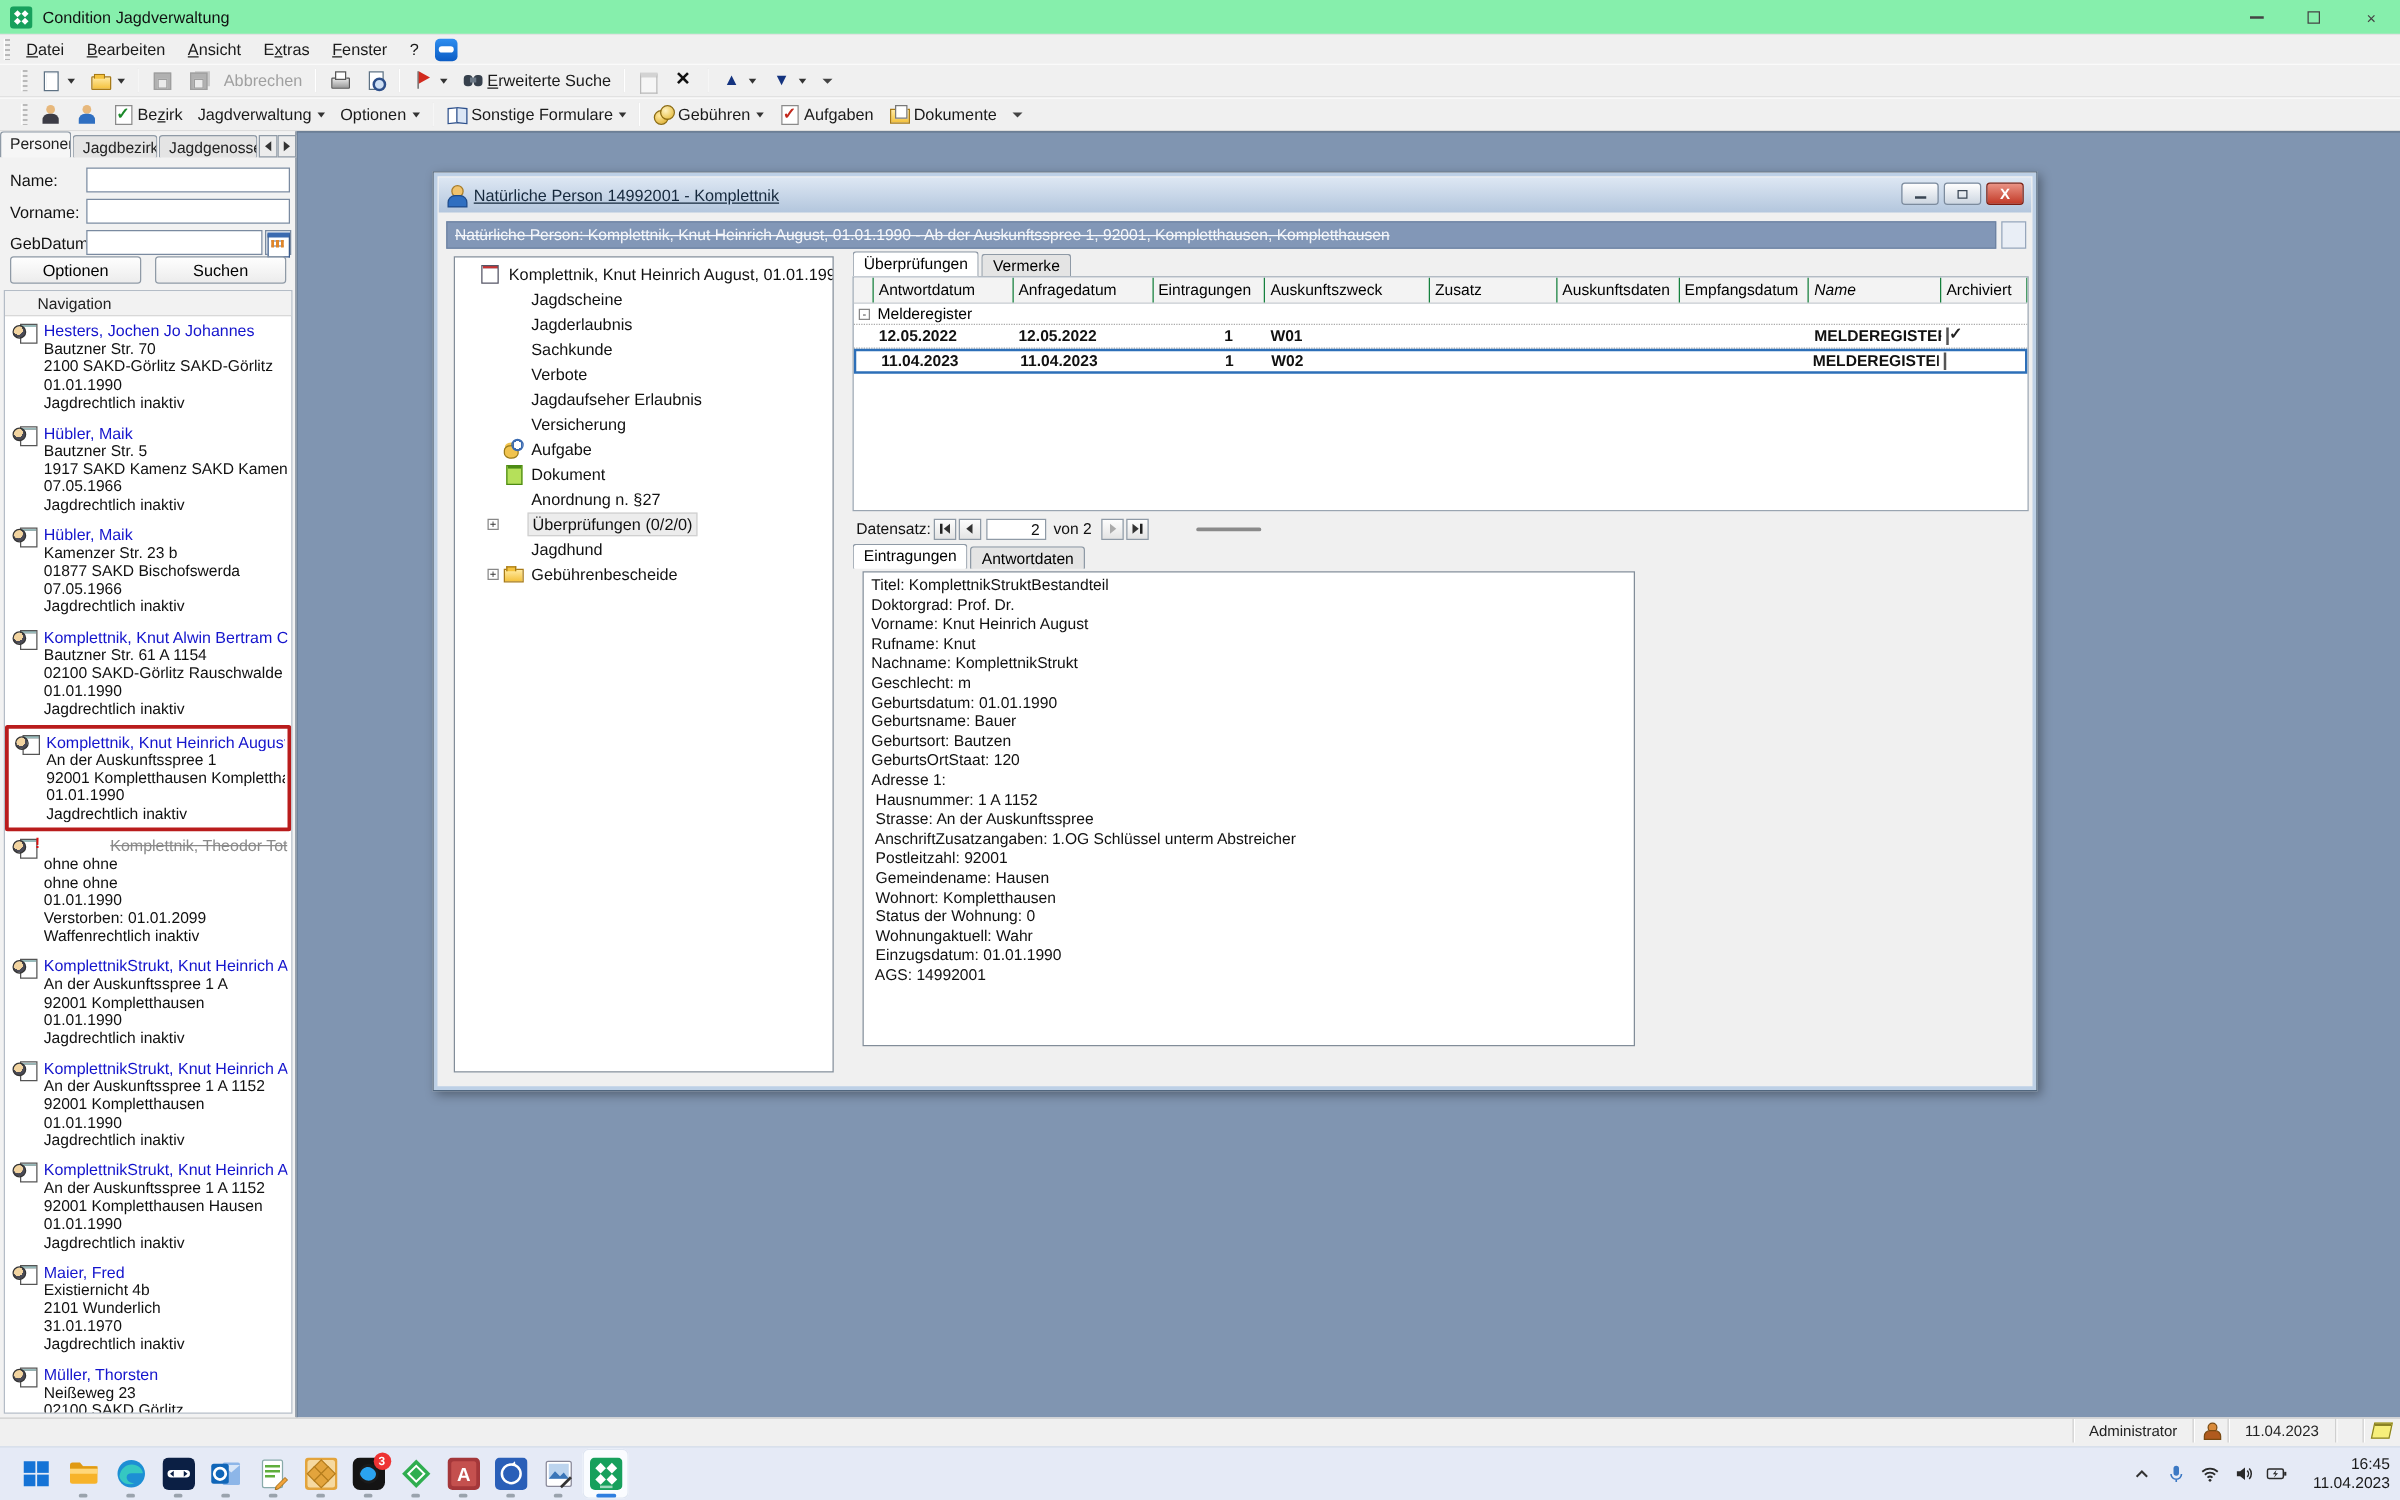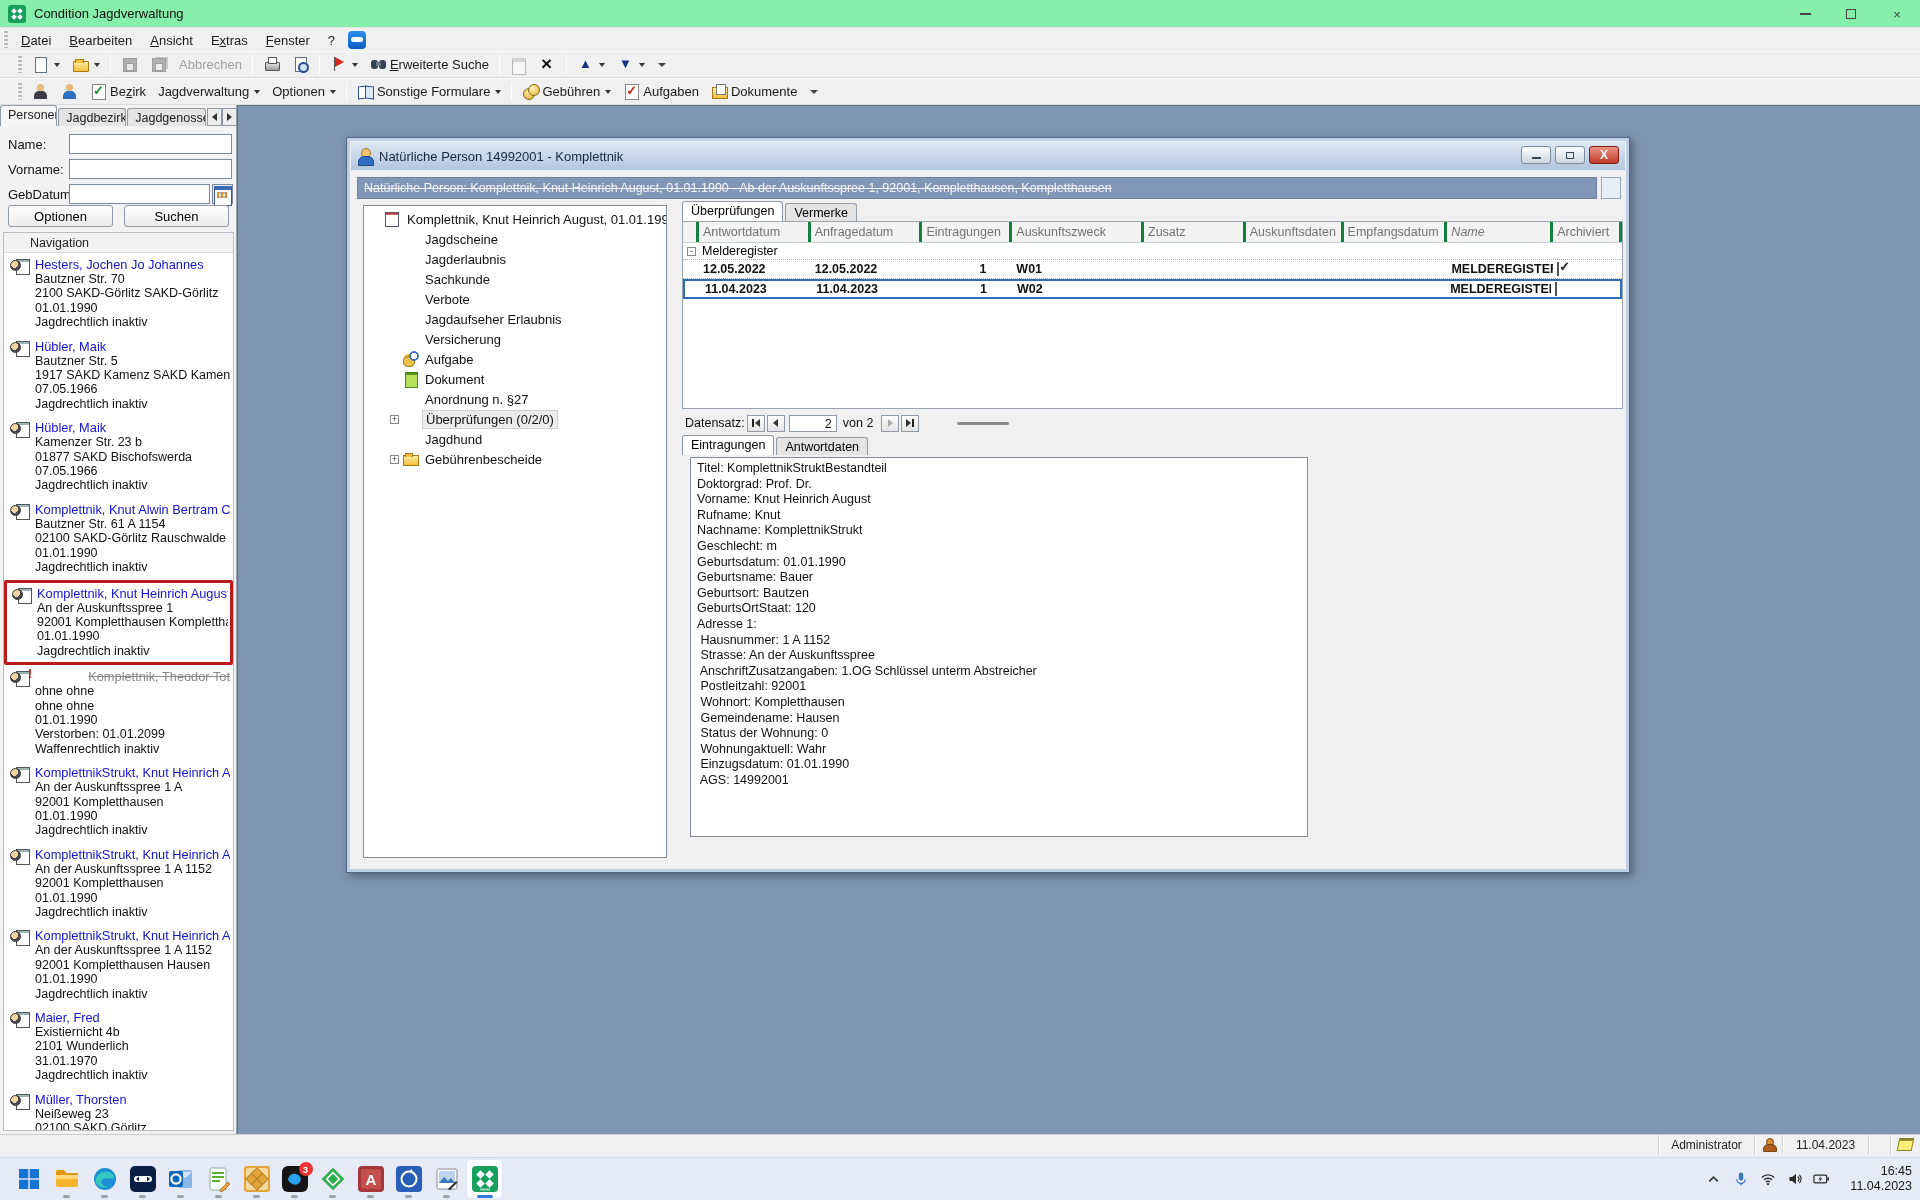--- a/index.html
+++ b/index.html
@@ -99,21 +99,21 @@
   .nav-name{font-size:12.8px;color:#1414cc;white-space:nowrap;overflow:hidden;line-height:15px;}
   .nav-item.deceased .nav-name{color:#8a8a8a;text-decoration:line-through;text-align:right;}
   .nav-line{font-size:12.5px;color:#111;white-space:nowrap;overflow:hidden;line-height:14.4px;}
 
   
   .mdi{position:absolute;left:237px;top:105px;width:1683px;height:1029px;background:#8095b1;box-shadow:inset 1px 1px 0 #5f7288;}
 
   
   .cwin{position:absolute;left:346px;top:137px;width:1284px;height:736px;background:#f0f0f0;border:1px solid #51677f;box-shadow:inset 0 0 0 3px #bdd0e6, 3px 3px 8px rgba(0,0,0,.35);}
   .cw-titlebar{position:absolute;left:4px;top:4px;right:4px;height:28px;background:linear-gradient(#dde7f3,#b3c6dd);display:flex;align-items:center;}
-  .cw-title{font-size:13px;color:#15283c;margin-left:6px;}
+  .cw-title{font-size:13px;color:#15283c;margin-left:6px;text-decoration:underline;}
   .cw-person{width:16px;height:16px;margin-left:6px;position:relative;}
   .cw-person::before{content:"";position:absolute;left:4px;top:0;width:8px;height:8px;border-radius:50%;background:#f0c36d;border:1px solid #a87c28;}
   .cw-person::after{content:"";position:absolute;left:1px;top:8px;width:14px;height:8px;border-radius:6px 6px 0 0;background:#2f6fc1;border:1px solid #1c4a8a;}
   .cw-btns{position:absolute;right:6px;top:4px;display:flex;gap:4px;}
   .cw-btn{width:30px;height:18px;border:1px solid #7c8b9d;border-radius:3px;background:linear-gradient(#fefefe,#cdd6e1);display:flex;align-items:center;justify-content:center;}
   .cw-btn .dash{width:9px;height:2px;background:#3a4654;margin-top:6px;}
   .cw-btn .box{width:8px;height:7px;border:1.5px solid #3a4654;}
   .cw-btn.close{background:linear-gradient(#ea9385,#c23a28);border-color:#7c1f12;color:#fff;font-weight:bold;font-size:12px;}
   .cw-header{position:absolute;left:10px;top:39px;width:1240px;height:22px;background:#8297b7;border:1px solid #6d82a2;color:#f4f6fa;font-size:12.5px;display:flex;align-items:center;padding-left:6px;white-space:nowrap;overflow:hidden;}
   .cw-header span{text-decoration:line-through;}
@@ -137,21 +137,21 @@
   .ti-folder::after{content:"";position:absolute;left:1.5px;top:2px;width:6px;height:3px;background:#f4c23d;border:1px solid #a77a16;border-bottom:none;}
 
   .panetabs{position:absolute;display:flex;align-items:flex-end;}
   .ptab{font-size:12.5px;padding:2px 8px;border:1px solid #8f9aa6;border-bottom:none;border-radius:3px 3px 0 0;background:#e4e4e4;margin-right:2px;height:18px;}
   .ptab.active{background:#fff;height:20px;position:relative;z-index:2;}
   .tabs1{left:335px;top:63px;}
   .tabs2{left:335px;top:297px;}
 
   .grid{position:absolute;left:335px;top:83px;width:941px;height:188px;background:#fff;border:1px solid #9aa5b1;overflow:hidden;}
   .grid-hdr{display:flex;height:21px;background:#f3f3f3;border-bottom:1px solid #c9ced4;}
-  .grid-hdr .hcell{font-size:12.5px;color:#737373;padding:3px 4px 0;border-right:3px solid #15803d;overflow:hidden;white-space:nowrap;}
+  .grid-hdr .hcell{font-size:12.5px;color:#000000;padding:3px 4px 0;border-right:1px solid #15803d;overflow:hidden;white-space:nowrap;}
   .grid-group{display:flex;align-items:center;height:17px;border-bottom:1px dotted #aaa;font-size:12.5px;}
   .grid-group .exp{position:static;margin:0 6px 0 4px;}
   .grid-row{display:flex;height:19px;border-bottom:1px dotted #aaa;align-items:center;}
   .grid-row.selected{border:2px solid #2d6fb8;height:20px;}
   .gcell{font-size:12.5px;font-weight:bold;color:#111;padding:0 4px;overflow:hidden;white-space:nowrap;}
   .gcell.num{text-align:right;padding-right:26px;}
   .cb{width:13px;height:13px;border:1px solid #555;background:#fff;margin:0 auto;position:relative;}
   .cb.checked::before{content:"✓";position:absolute;left:1px;top:-3px;font-size:13px;font-weight:bold;color:#222;}
 
   .recnav{position:absolute;left:338px;top:274px;height:22px;display:flex;align-items:center;font-size:12.5px;color:#111;}
@@ -609,22 +609,22 @@
         <div class="detail-line">Geschlecht: m</div>
         <div class="detail-line">Geburtsdatum: 01.01.1990</div>
         <div class="detail-line">Geburtsname: Bauer</div>
         <div class="detail-line">Geburtsort: Bautzen</div>
         <div class="detail-line">GeburtsOrtStaat: 120</div>
         <div class="detail-line">Adresse 1:</div>
         <div class="detail-line"> Hausnummer: 1 A 1152</div>
         <div class="detail-line"> Strasse: An der Auskunftsspree</div>
         <div class="detail-line"> AnschriftZusatzangaben: 1.OG Schlüssel unterm Abstreicher</div>
         <div class="detail-line"> Postleitzahl: 92001</div>
+        <div class="detail-line"> Gemeindename: Hausen</div>
         <div class="detail-line"> Wohnort: Kompletthausen</div>
-        <div class="detail-line"> Gemeindename: Hausen</div>
         <div class="detail-line"> Status der Wohnung: 0</div>
         <div class="detail-line"> Wohnungaktuell: Wahr</div>
         <div class="detail-line"> Einzugsdatum: 01.01.1990</div>
         <div class="detail-line"> AGS: 14992001</div>
       </div>
   </div>
 
   <div class="statusbar">
     <div class="scell user">Administrator</div>
     <div class="scell picon">

